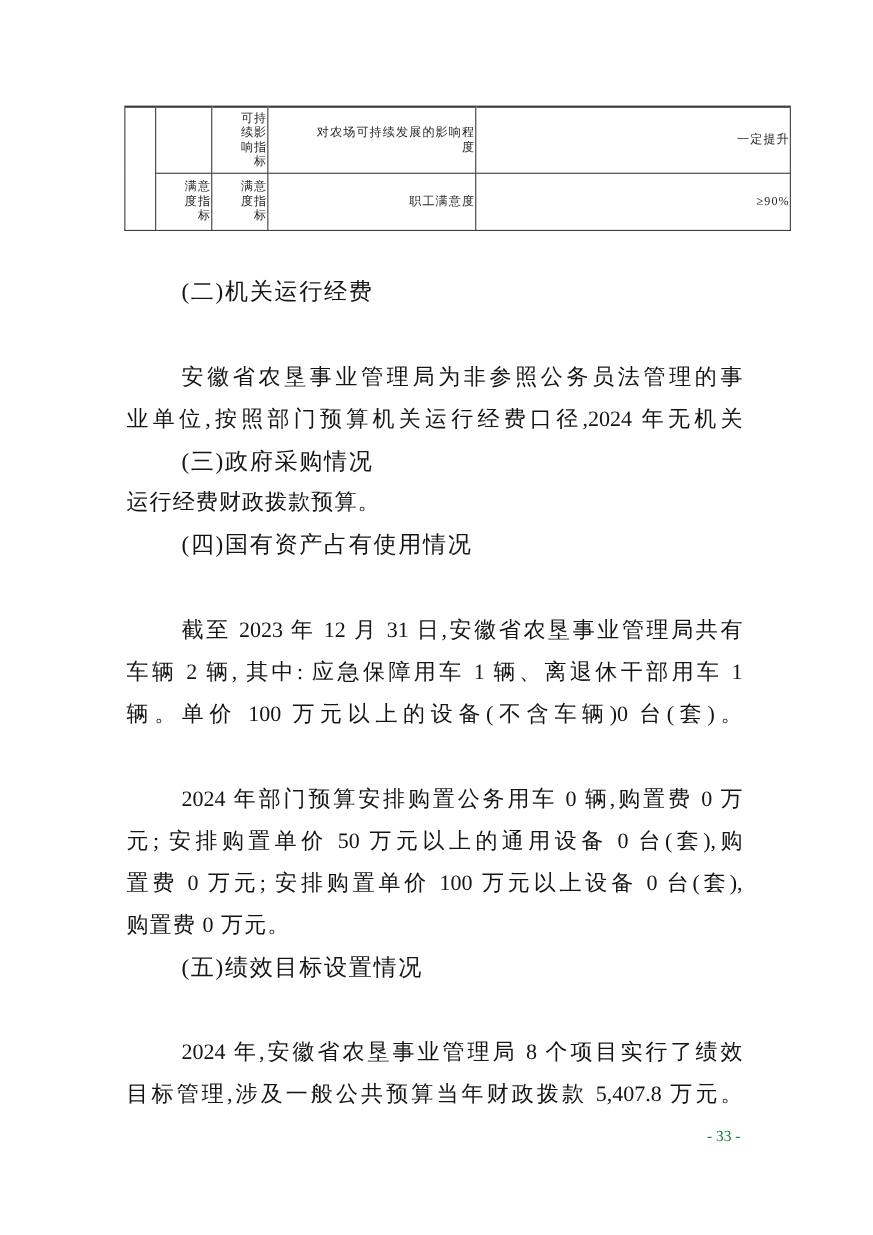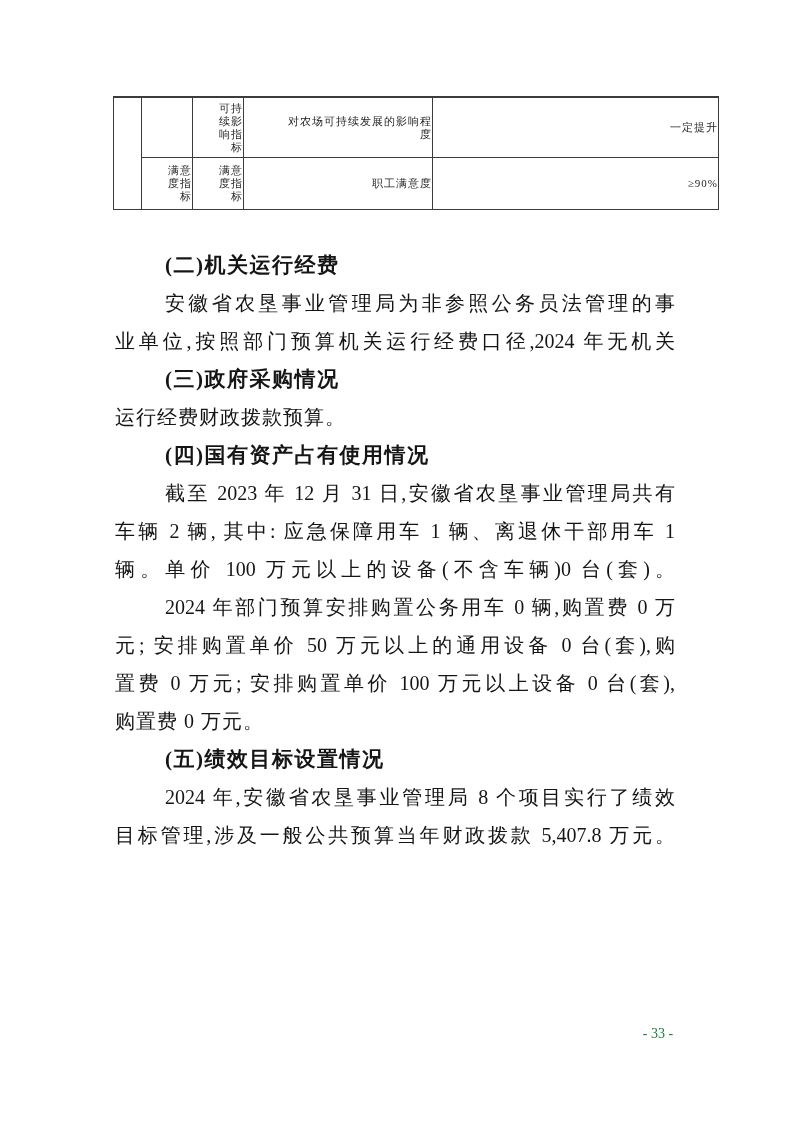--- a/index.html
+++ b/index.html
@@ -62,23 +62,23 @@
     white-space: nowrap;
     color: #151515;
   }
   .line.j {
     white-space: normal;
     text-align: justify;
     text-align-last: justify;
     letter-spacing: 0;
   }
   .line.ind { padding-left: 50px; }
-  .line.ind.j { padding-left: 0; text-indent: 50px; }
+  .line.ind.j { padding-left: 0; text-indent: 50px; margin-top: 40px; }
   .line.h {
-    font-weight: bold;
+    font-weight: normal;
     font-size: 21px;
     letter-spacing: 1.5px;
     padding-left: 50px;
     font-family: "Liberation Serif", "DejaVu Serif", serif;
   }
 
   .page-number {
     position: absolute;
     top: 1024px;
     left: 636px;

